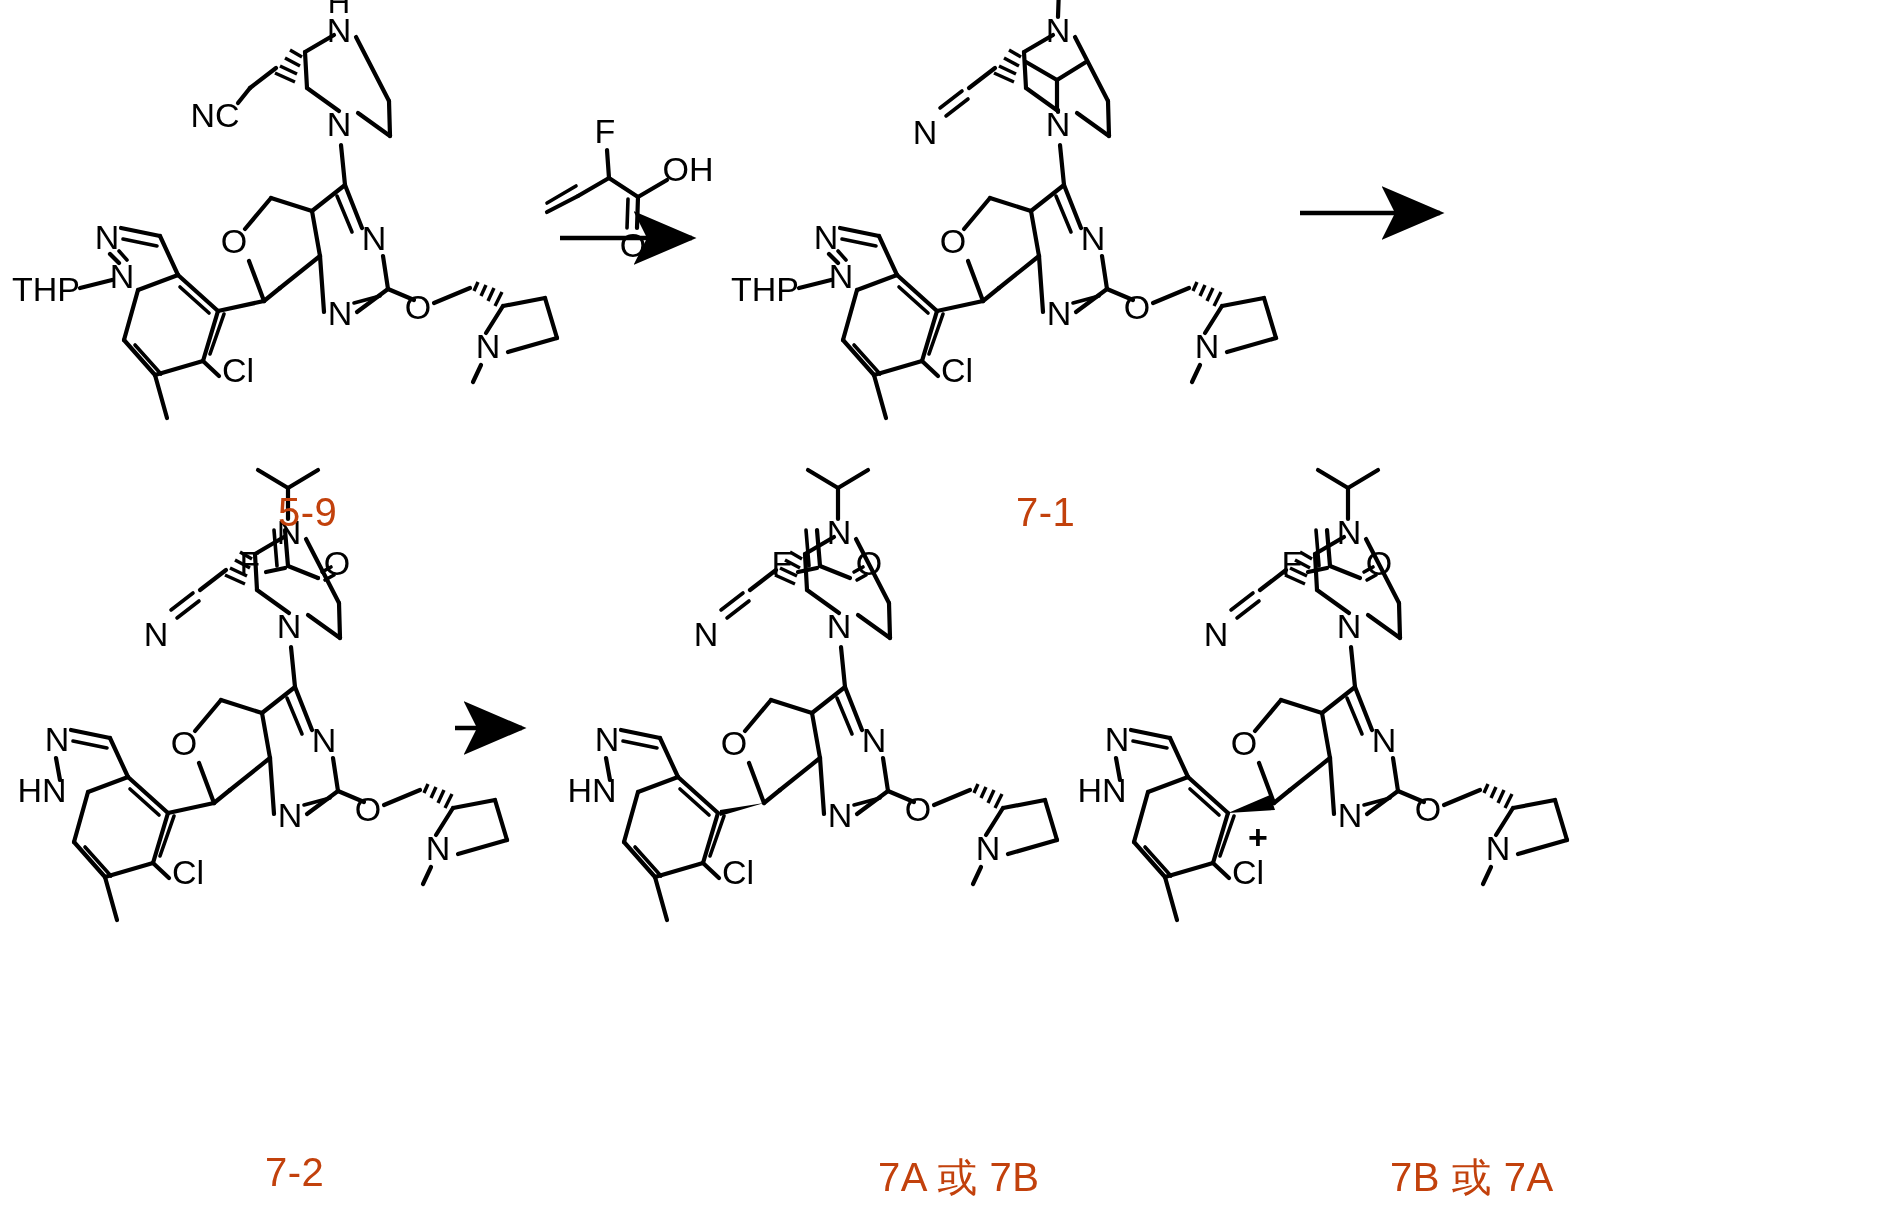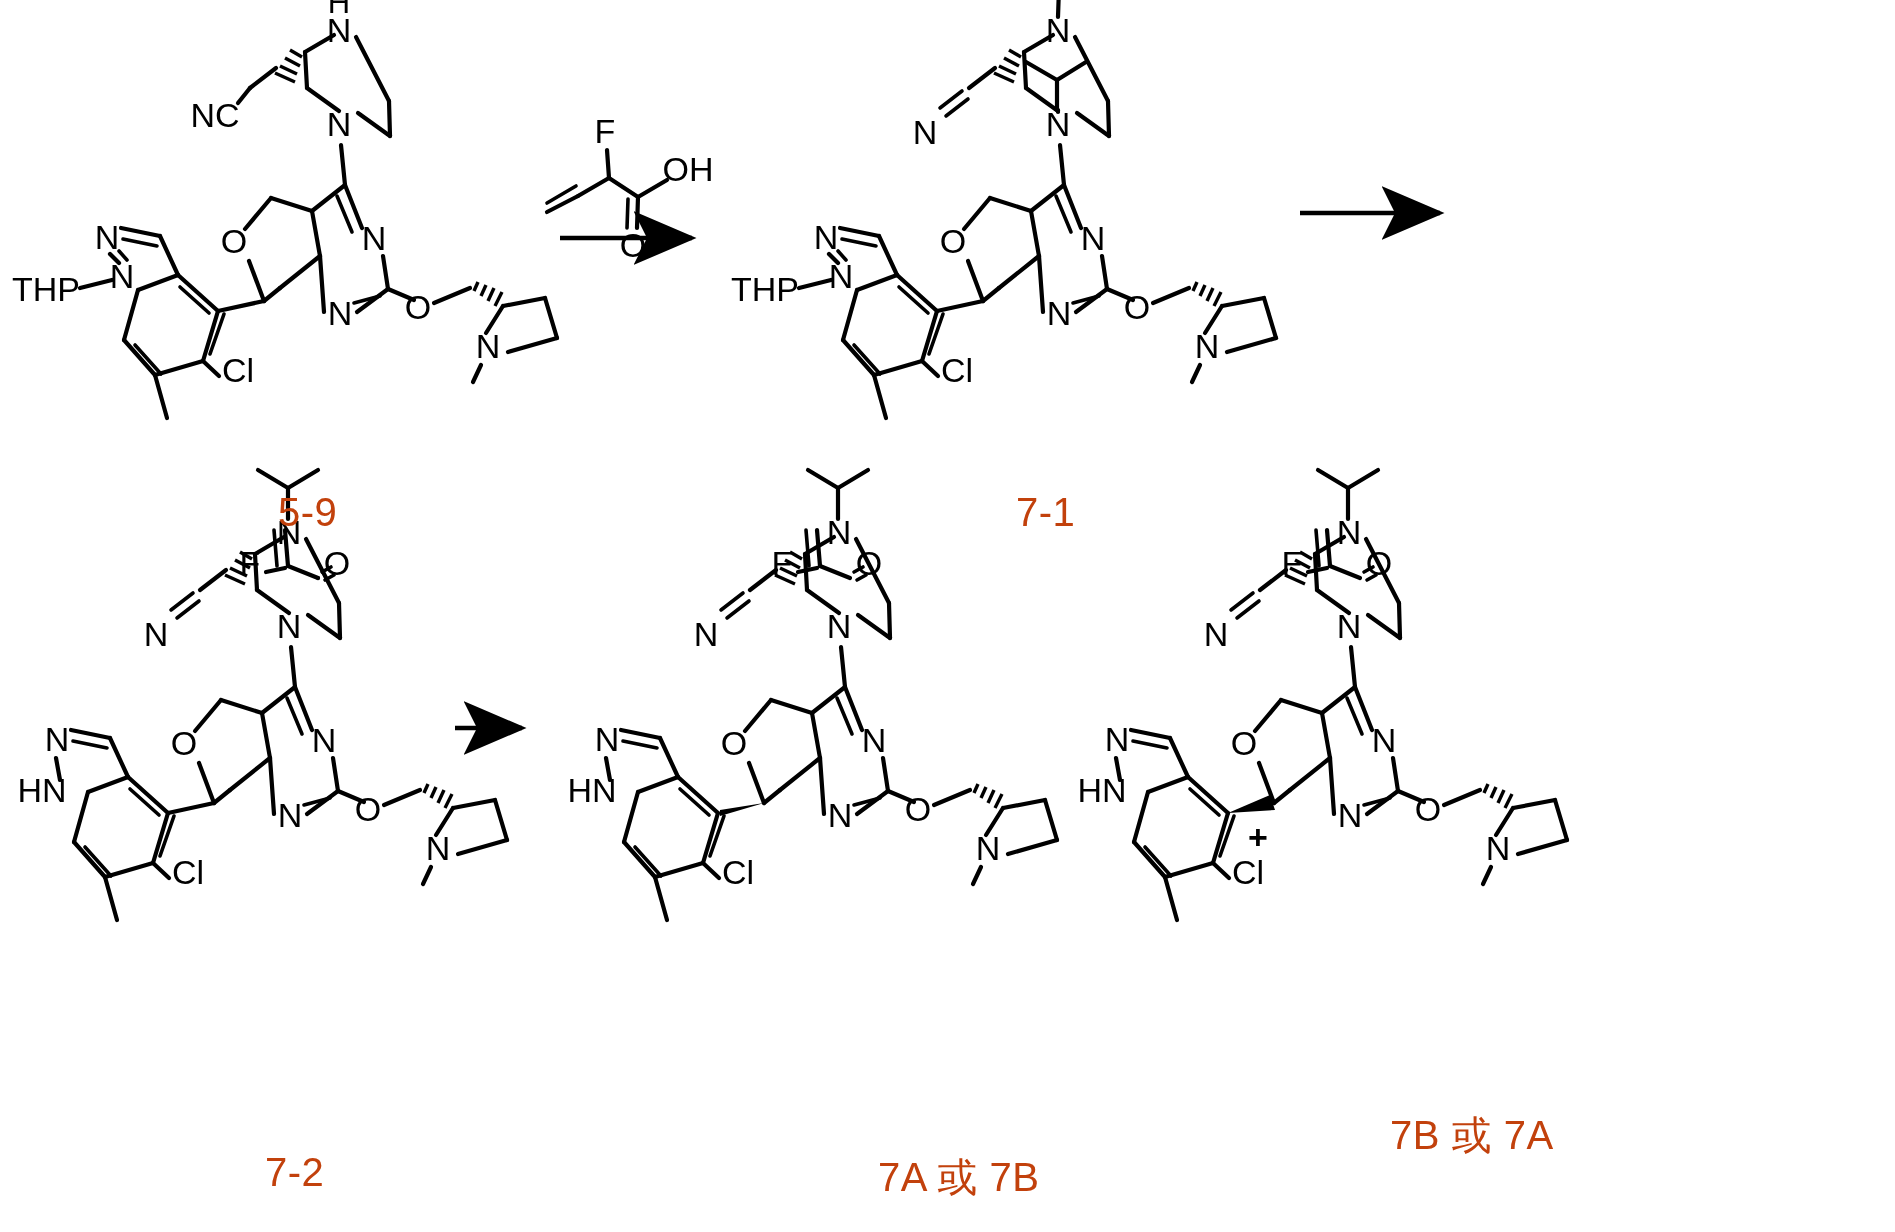--- a/index.html
+++ b/index.html
@@ -530,17 +530,17 @@
 </svg>
 
 <div class="lbl" style="left:278px;top:490px;">5-9</div>
 
 <div class="lbl" style="left:1000px;top:490px;margin-left:16px;">7-1</div>
 
 <div class="lbl" style="left:245px;top:1150px;margin-left:20px;">7-2</div>
 
 <div class="lbl" style="left:878px;top:1150px;">7A 或 7B</div>
 
-<div class="lbl" style="left:1390px;top:1108px;">7B 或 7A</div>
+<div class="lbl" style="left:1390px;top:1150px;">7B 或 7A</div>
 
 <div class="plus" style="left:1248px;top:818px;">+</div>
 
 </div>
 
 </body></html>

